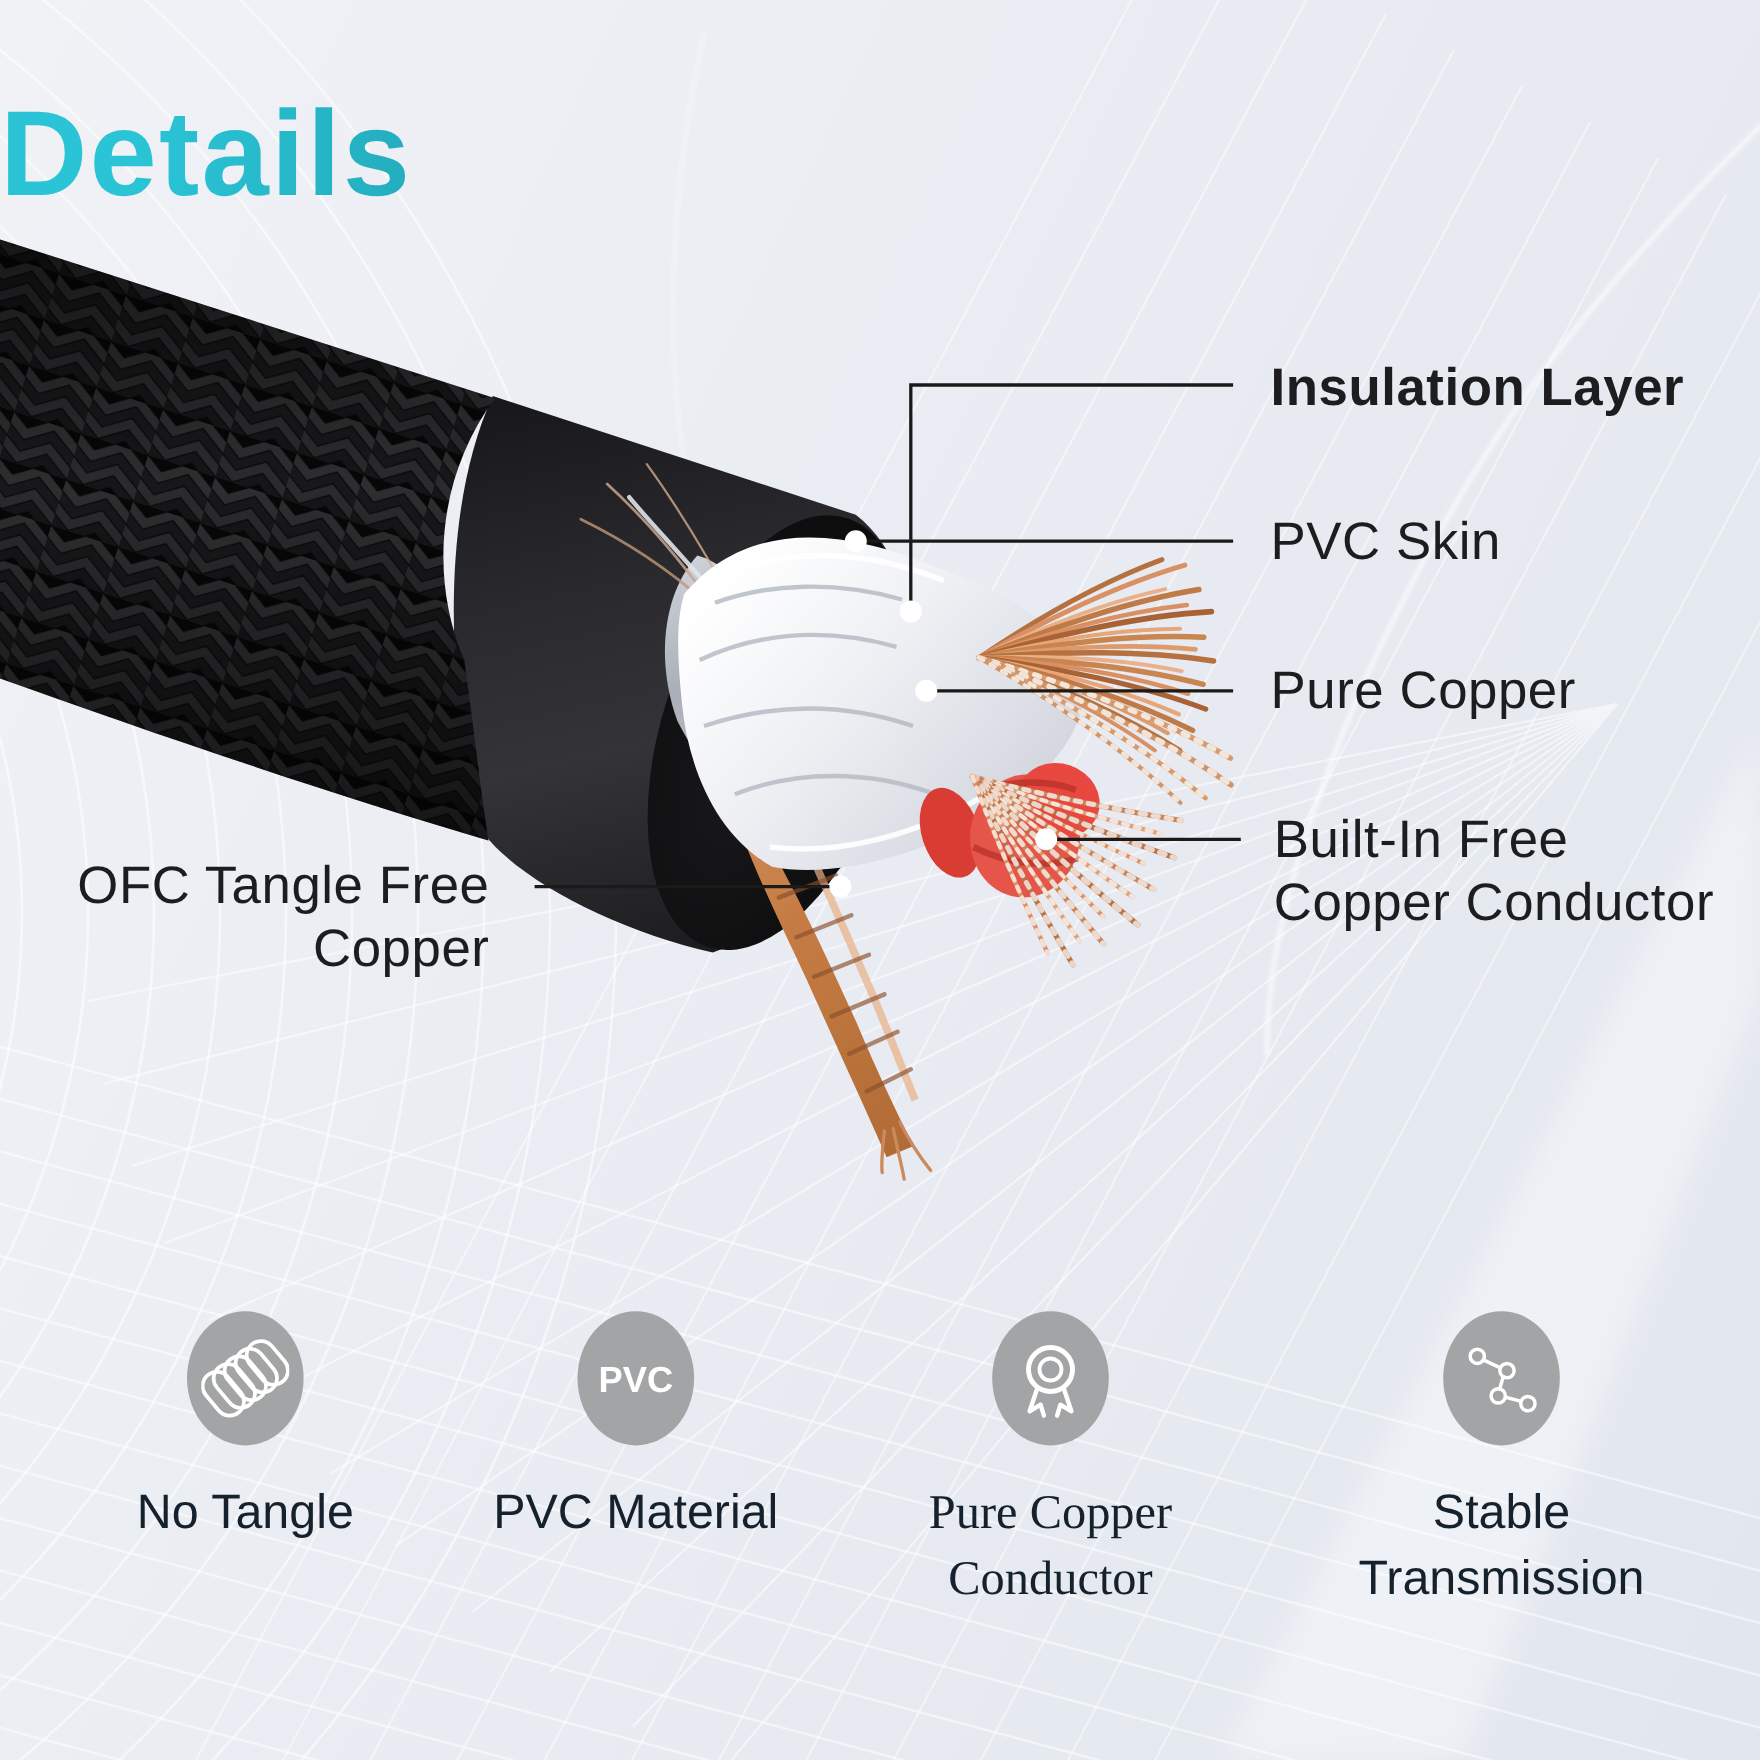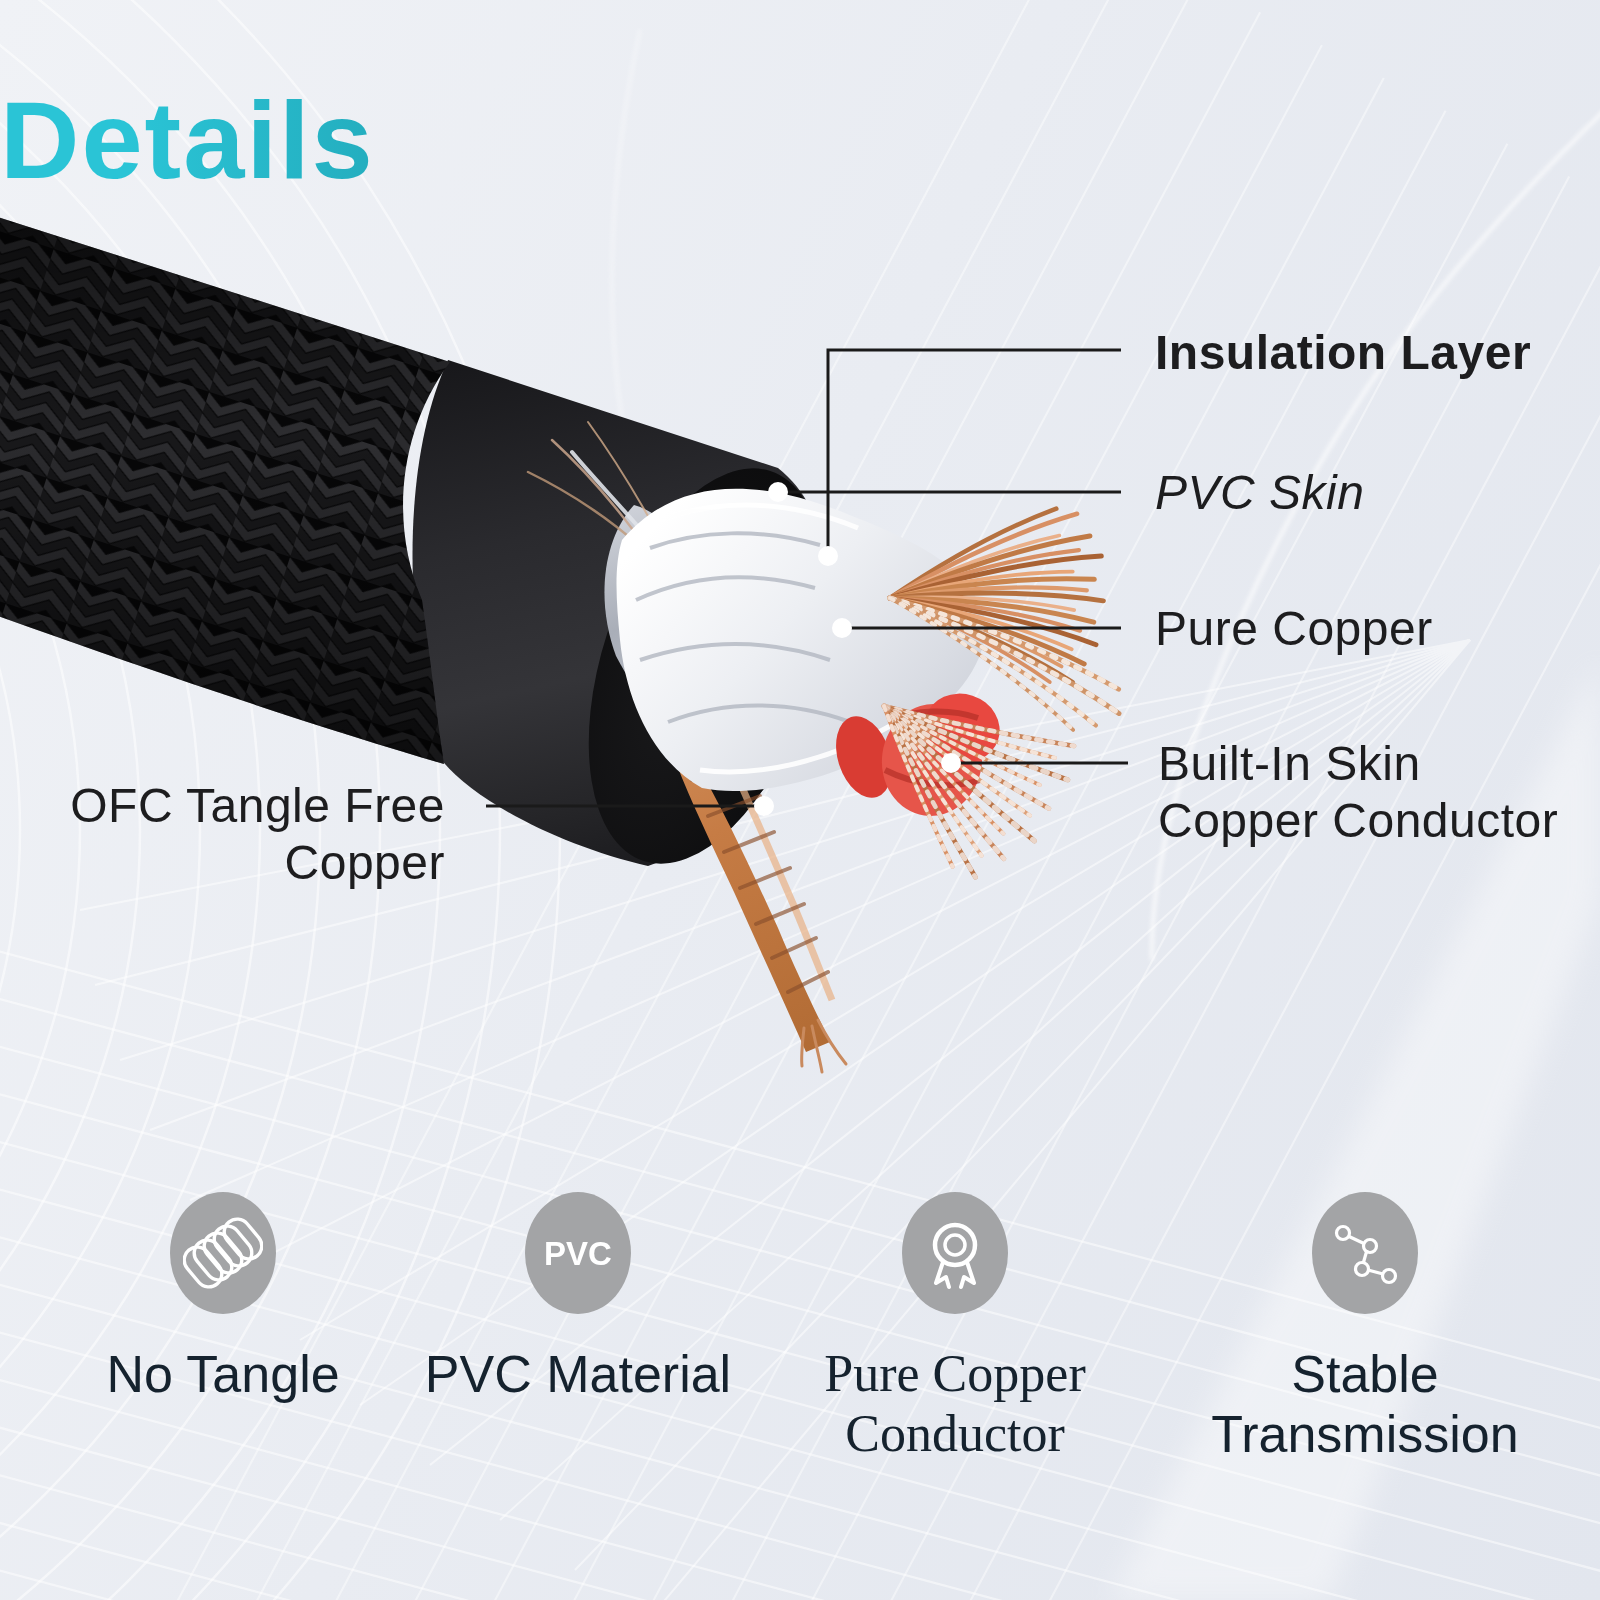--- a/index.html
+++ b/index.html
@@ -15,36 +15,36 @@
     font-size:110px;font-weight:bold;letter-spacing:2px;
     background:linear-gradient(90deg,var(--title-gradient-start,#2ac4d6) 8%,#17808f 55%,var(--title-gradient-end,#0f2e3a) 96%);
     -webkit-background-clip:text;background-clip:text;color:transparent;
   }
   .lbl{
     position:absolute;font-size:48px;color:var(--label-text,#1d1d1f);
     line-height:57px;white-space:nowrap;letter-spacing:0.5px;
   }
   .lbl-right{text-align:right;}
   #lbl-insulation{left:1155px;top:324px;font-weight:bold;}
-  #lbl-pvc-skin{left:1155px;top:464px;font-style:italic;}
+  #lbl-pvc-skin{left:1155px;top:464px;}
   #lbl-pure-cotton{left:1155px;top:600px;}
   #lbl-conductor{left:1158px;top:735px;}
   #lbl-ofc{right:1155px;top:777px;}
   .feature{position:absolute;width:360px;text-align:center;top:1192px;}
   #feature-1{left:43px;}
   #feature-2{left:398px;}
   #feature-3{left:775px;font-family:Liberation Serif, serif;}
   #feature-4{left:1185px;}
   .icon-circle{
     display:inline-block;width:106px;height:122px;border-radius:50%;
     background:var(--icon-circle,#a3a4a6);position:relative;
   }
   .icon-circle svg{position:absolute;left:13px;top:21px;}
   .feature-label{
-    margin-top:26px;font-size:52px;line-height:60px;
+    margin-top:26px;font-size:44px;line-height:60px;
     color:var(--feature-text,#15222e);white-space:nowrap;
   }
 </style>
 </head>
 <body>
 
 <div id="stage">
 
   <svg width="1600" height="1600" viewBox="0 0 1600 1600">
     <defs>
@@ -316,21 +316,21 @@
       <circle cx="764" cy="806" r="10"></circle>
     </g>
   </svg>
 
   <div class="title">Details</div>
 
   <div class="lbl" id="lbl-insulation">Insulation Layer</div>
   <div class="lbl" id="lbl-pvc-skin">PVC Skin</div>
   <div class="lbl" id="lbl-pure-cotton">Pure Copper</div>
   <div class="lbl" id="lbl-conductor">
-    <div>Built-In Skin</div>
+    <div>Built-In Free</div>
     <div>Copper Conductor</div>
   </div>
   <div class="lbl lbl-right" id="lbl-ofc">
     <div>OFC Tangle Free</div>
     <div>Copper</div>
   </div>
 
   <div class="feature" id="feature-1">
     <span class="icon-circle">
       <svg width="80" height="80" viewBox="-40 -40 80 80">

